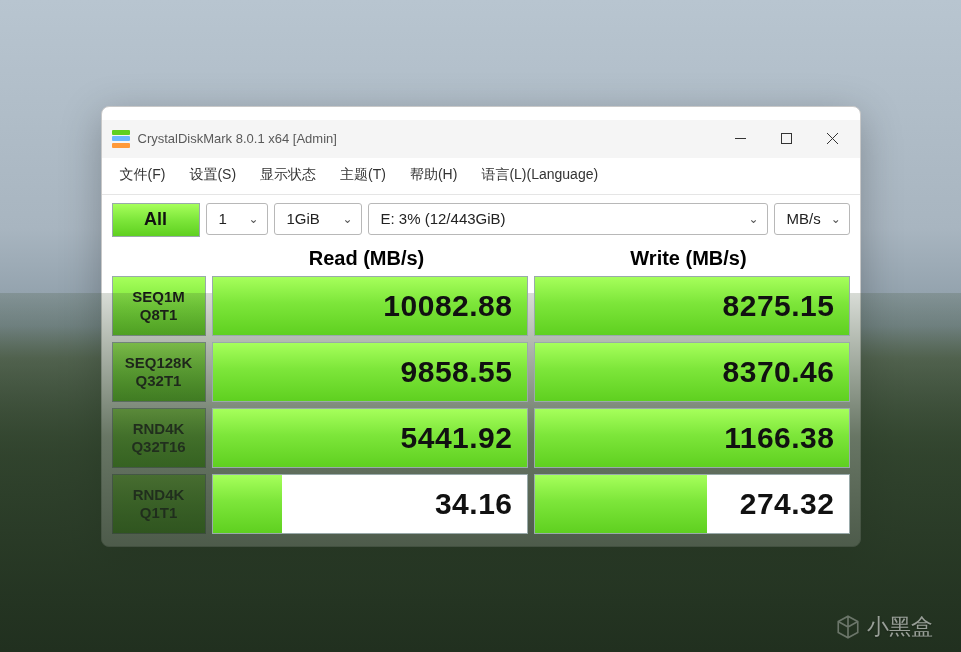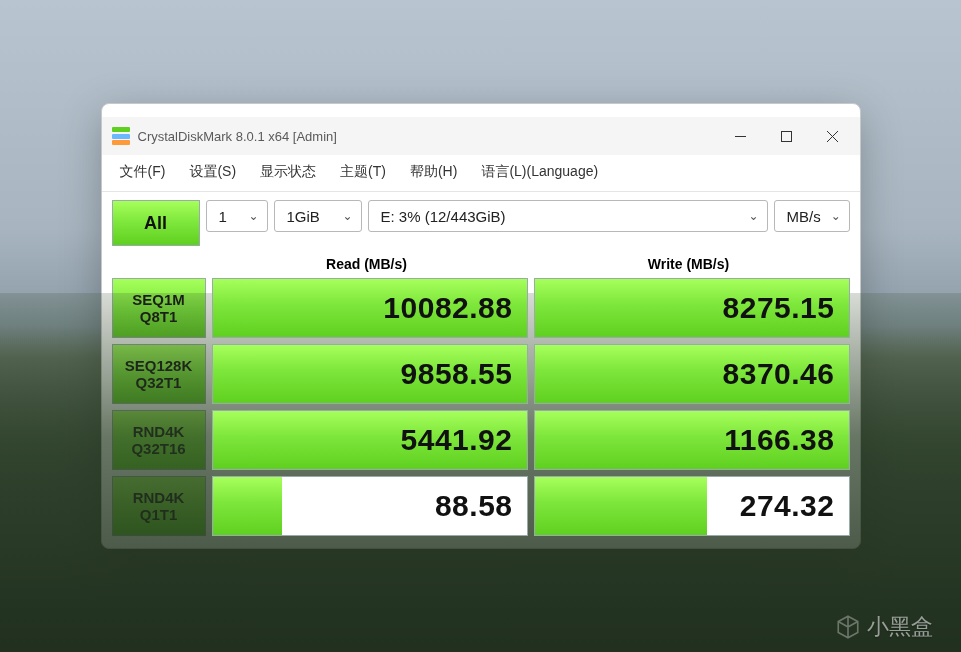--- a/index.html
+++ b/index.html
@@ -44,38 +44,38 @@
   .win-btn svg { width:11px; height:11px; }
   .menubar {
     display:flex; gap:0; padding: 4px 6px 6px 6px;
     background:#fff; border-bottom:1px solid #e5e5e5;
   }
   .menu-item { padding: 4px 12px; font-size:14px; color:#333; border-radius:3px; }
   .toolbar {
     display:flex; gap:6px; padding: 8px 10px 6px 10px; align-items:stretch;
   }
   .btn-all {
-    width:88px; height:46px; display:flex; align-items:center; justify-content:center;
+    width:88px; height:34px; display:flex; align-items:center; justify-content:center;
     font-weight:700; font-size:18px; color:#111;
     background: linear-gradient(to bottom, #a6ff5b 0%, #7de63a 50%, #5fd020 100%);
     border:1px solid #9aa;
   }
   .combo {
     height:32px; background:#fff; border:1px solid #b8b8b8; border-radius:3px;
     display:flex; align-items:center; padding:0 8px 0 12px; font-size:15px; color:#222;
     gap:10px;
   }
   .combo .chev { color:#555; font-size:12px; margin-left:auto; }
   .combo.count { width:62px; }
   .combo.size  { width:88px; }
   .combo.drive { flex:1; }
   .combo.unit  { width:76px; }
   .combo-row { display:flex; gap:6px; flex:1; }
   .headers {
-    display:flex; padding: 4px 10px 6px 10px; font-weight:700; font-size:14px;
+    display:flex; padding: 4px 10px 6px 10px; font-weight:700; font-size:20px;
   }
   .headers .spacer { width:94px; }
   .headers .col { flex:1; text-align:center; }
   .rows { padding: 0 10px 12px 10px; display:flex; flex-direction:column; gap:6px; }
   .row { display:flex; gap:6px;align-items:center; }
   .row-label {
     width:94px; height:60px; display:flex; flex-direction:column; align-items:center; justify-content:center;
     font-weight:700; font-size:15px; line-height:1.15; color:#111;
     background: linear-gradient(to bottom, #a6ff5b 0%, #7de63a 50%, #5fd020 100%);
     border:1px solid #9aa;
@@ -206,21 +206,21 @@
           <div class="val">1166.38</div>
         </div>
       </div>
       <div class="row">
         <div class="row-label">
           <div>RND4K</div>
           <div>Q1T1</div>
         </div>
         <div class="cell">
           <div class="fill" style="width: 22%;"></div>
-          <div class="val">88.58</div>
+          <div class="val">34.16</div>
         </div>
         <div class="cell">
           <div class="fill" style="width: 55%;"></div>
           <div class="val">274.32</div>
         </div>
       </div>
     </div>
 
 </div>
 

